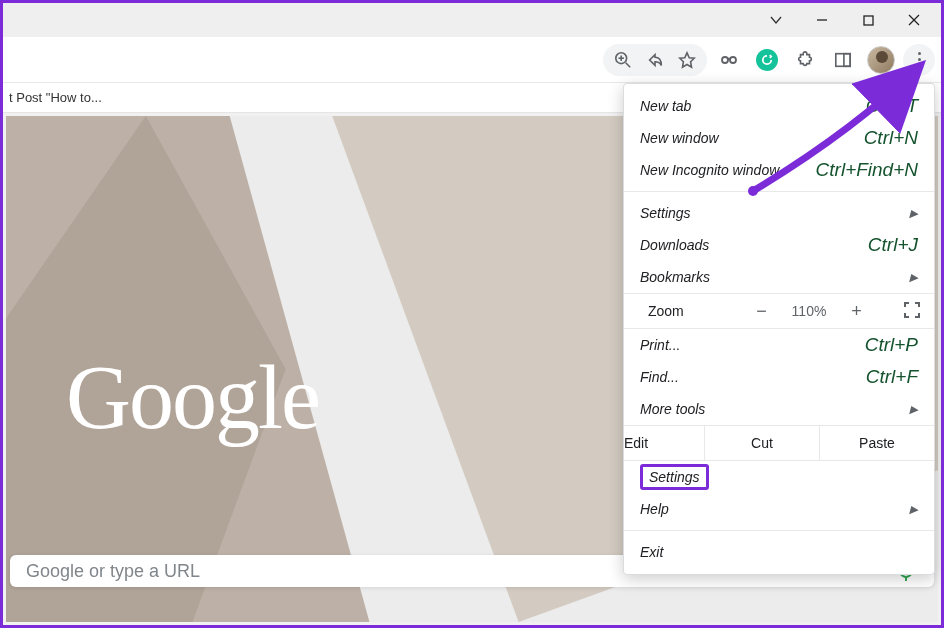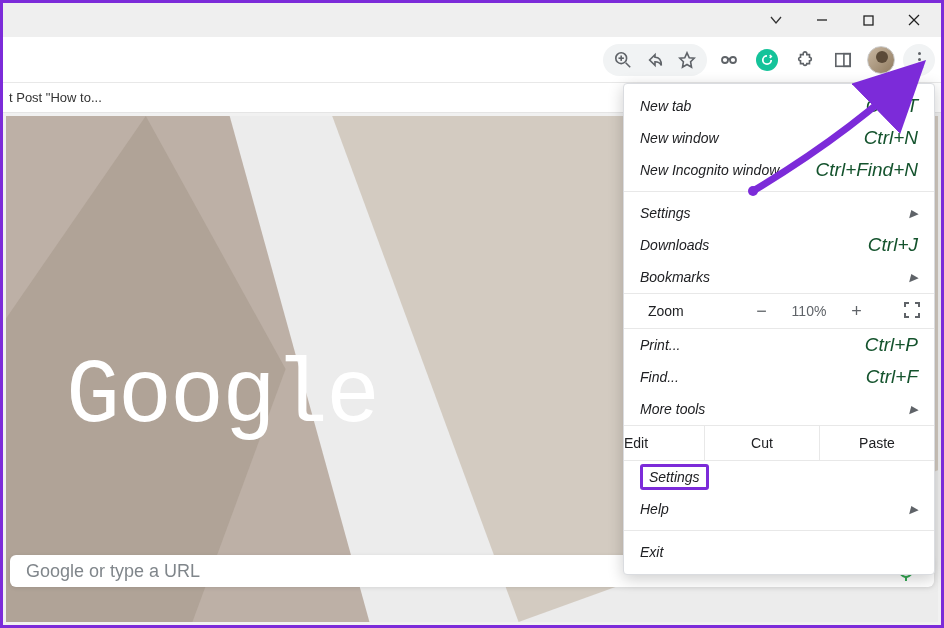--- a/index.html
+++ b/index.html
@@ -29,21 +29,21 @@
   .bkbar { height: 30px; background: #fff; border-bottom: 1px solid #e5e5e5; display: flex; align-items: center; padding-left: 6px; font-size: 13px; color: #333; }
 
   
   .content { position: absolute; left: 3px; right: 3px; top: 113px; bottom: 3px; background:#ececec; overflow:hidden; }
   .hero { position:absolute; inset:0; }
   .poly { position:absolute; }
   .hero-bg1 { clip-path: polygon(0 0, 40% 0, 65% 100%, 0 100%); background:#b8aa9e; width:60%; height:100%; left:0; top:0; opacity:0.9;}
   .hero-bg2 { clip-path: polygon(35% 0, 100% 0, 100% 70%, 55% 100%); background:#cfc5ba; width:100%; height:100%; right:0; top:0; opacity:0.85;}
   .hero-bg3 { clip-path: polygon(0 40%, 30% 0, 60% 50%, 40% 100%, 0 100%); background:#a39588; width:50%; height:100%; left:0; top:0; opacity:0.5;}
 
-  .google-logo { position:absolute; left:60px; top:230px; font-size:90px; font-weight:400; color:#fff; font-family: Liberation Mono, monospace; letter-spacing:-2px;}
+  .google-logo { position:absolute; left:60px; top:230px; font-size:90px; font-weight:400; color:#fff; font-family: Liberation Serif, serif; letter-spacing:-2px;}
   
   .omnibox { position:absolute; left:4px; right:4px; bottom:35px; height:32px; background:#fff; border-radius:6px; display:flex; align-items:center; padding:0 16px; font-size:18px; color:#80868b; box-shadow:0 1px 4px rgba(0,0,0,0.1);}
   .omnibox .spacer { flex:1; }
   .mic { width:24px; height:24px; }
 
   
   .menu { position:absolute; right:6px; top:80px; width:312px; background:#fff; border:1px solid #dadce0; border-radius:4px; box-shadow:0 4px 16px rgba(0,0,0,0.2); padding:6px 0; font-size:14px; color:#202124; z-index:50;}
   .mi { display:flex; align-items:center; height:32px; padding:0 16px; justify-content:space-between;font-style:italic; }
   .shortcut { color:#14532d; font-size:19px; }
   .msep { height:1px; background:#e8e8e8; margin:5px 0; }

